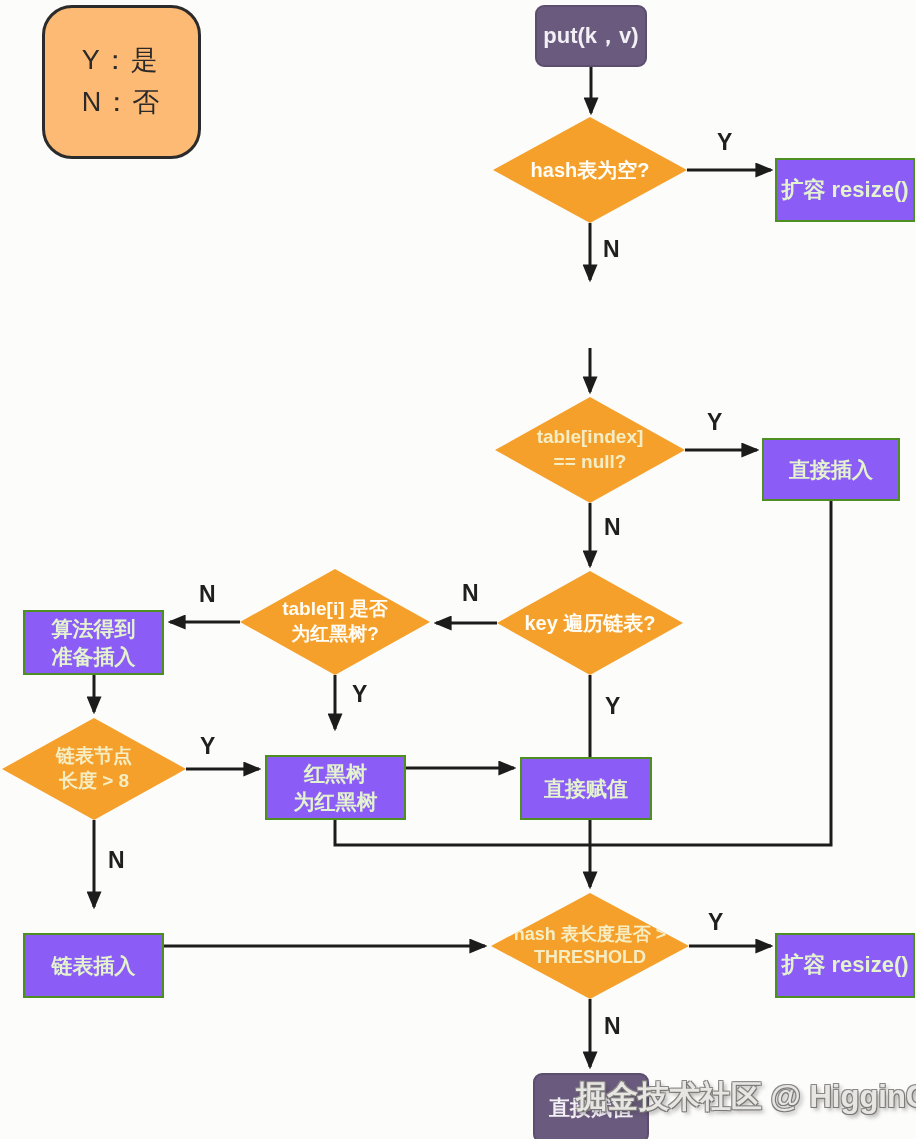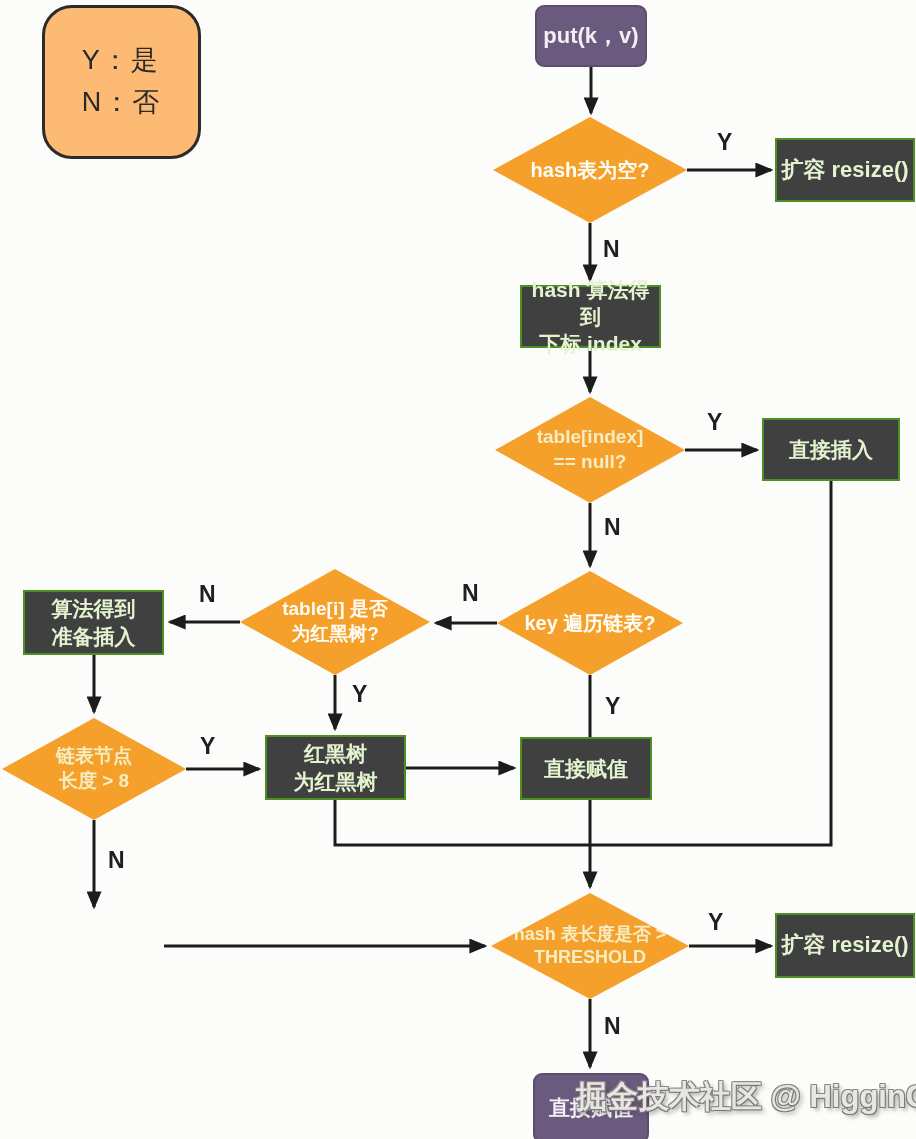--- a/index.html
+++ b/index.html
@@ -7,21 +7,21 @@
     position:relative;width:916px;height:1139px;overflow:hidden;
     background:#fcfcfa;
     font-family:"Liberation Sans","DejaVu Sans",sans-serif;
   }
   .connectors{position:absolute;left:0;top:0;z-index:1;pointer-events:none;}
   .node{
     position:absolute;z-index:2;display:flex;align-items:center;justify-content:center;
     text-align:center;font-weight:bold;white-space:pre-line;line-height:1.3;
     box-sizing:border-box;
   }
-  .rect-green{background:#404040;border:2px solid #4E8F21;color:#E4F3CF;font-size:21px;}
+  .rect-green{background:#8b5cf6;border:2px solid #4E8F21;color:#E4F3CF;font-size:21px;margin-top:20px;}
   .rect-green.wide{font-size:22px;}
   .terminal{background:#6A5A7E;border:2px solid #5C4E6F;border-radius:9px;color:#F2EFF5;font-size:22px;}
   .diamond{
     background:#F5A02B;color:#FFFDF6;font-size:20px;
     clip-path:polygon(50% 0,100% 50%,50% 100%,0 50%);
   }
   .diamond.cream{color:#F5EEC4;}
   .legend{
     position:absolute;z-index:2;border:3px solid #2B2B2B;border-radius:30px;background:#fdba74;
     display:flex;align-items:center;justify-content:center;text-align:left;
@@ -80,24 +80,20 @@
   </div>
 
   <div class="node diamond" style="left:493px;top:117px;width:194px;height:106px">
     <span>hash表为空?</span>
   </div>
 
   <div class="node rect-green wide" style="left:775px;top:138px;width:140px;height:64px">
     <span>扩容 resize()</span>
   </div>
 
-  <div class="node rect-green" style="left:520px;top:285px;width:141px;height:63px">
-    <span>hash 算法得到
-下标 index</span>
-  </div>
 
   <div class="node diamond cream" style="left:495px;top:397px;width:190px;height:106px;font-size:19px">
     <span>table[index]
 == null?</span>
   </div>
 
   <div class="node rect-green" style="left:762px;top:418px;width:138px;height:63px">
     <span>直接插入</span>
   </div>
 
@@ -122,20 +118,23 @@
 
   <div class="node rect-green" style="left:265px;top:735px;width:141px;height:65px">
     <span>红黑树
 为红黑树</span>
   </div>
 
   <div class="node rect-green" style="left:520px;top:737px;width:132px;height:63px">
     <span>直接赋值</span>
   </div>
 
+  <div class="node rect-green" style="left:23px;top:913px;width:141px;height:65px">
+    <span>链表插入</span>
+  </div>
 
   <div class="node diamond cream" style="left:491px;top:893px;width:198px;height:106px;font-size:18px">
     <span>hash 表长度是否 &gt;
 THRESHOLD</span>
   </div>
 
   <div class="node rect-green wide" style="left:775px;top:913px;width:140px;height:65px">
     <span>扩容 resize()</span>
   </div>
 

